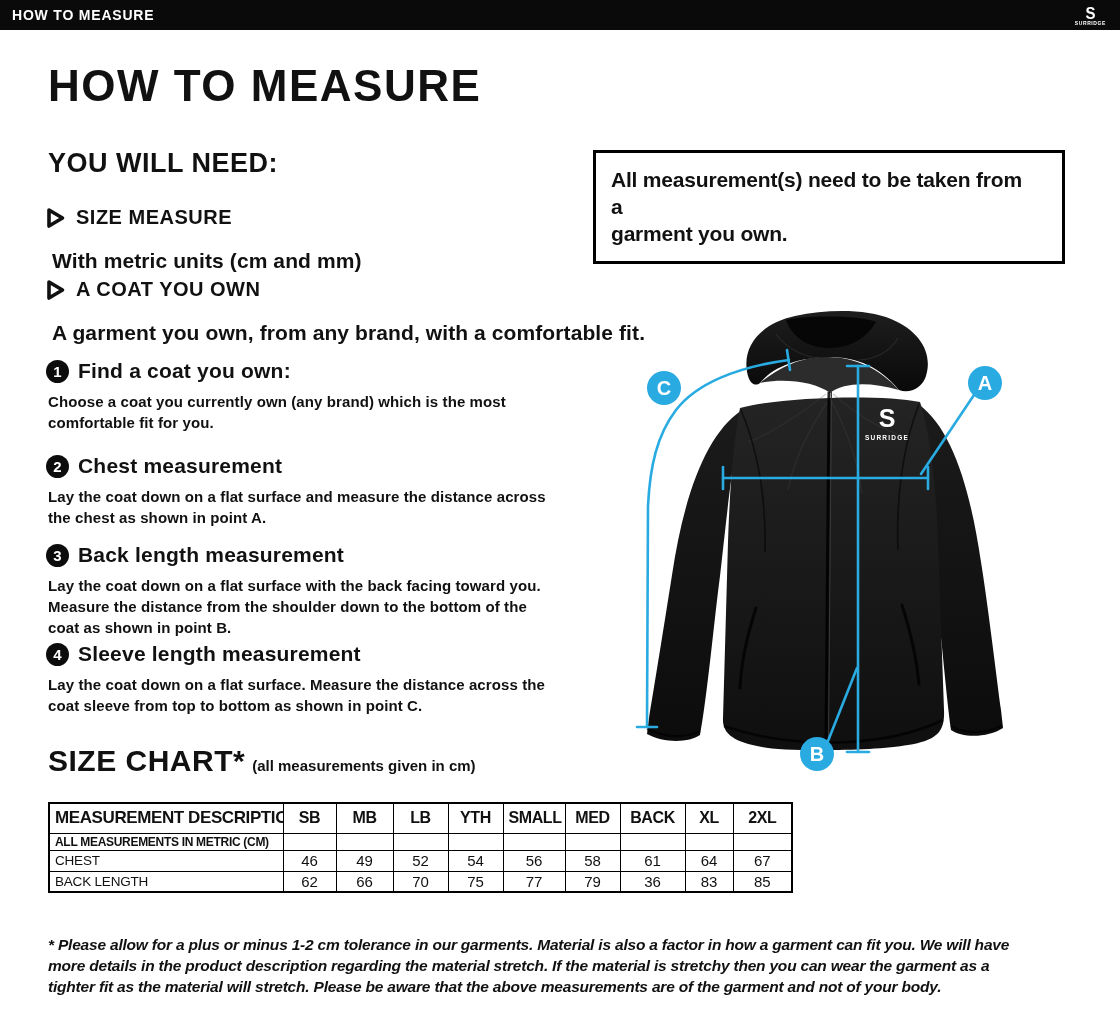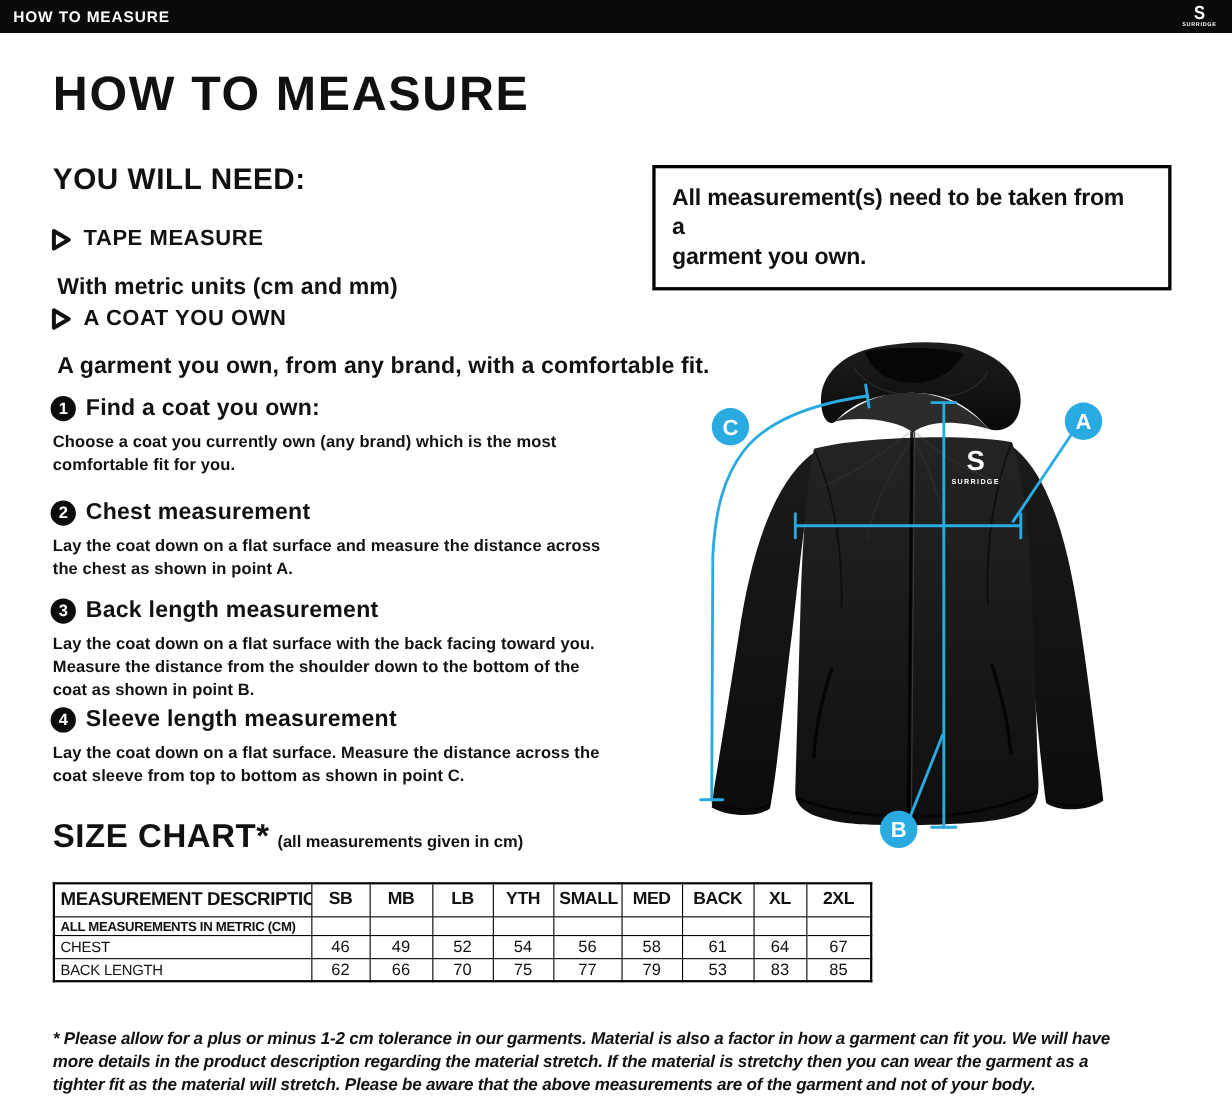--- a/index.html
+++ b/index.html
@@ -67,21 +67,21 @@
 </div>
 
 <div class="h1">HOW TO MEASURE</div>
 <div class="ywn">YOU WILL NEED:</div>
 
 <div class="need" style="top:206px;">
   <div class="need-head">
     <svg class="tri" width="20" height="22" viewBox="0 0 20 22">
       <path d="M3 3 L16.5 11 L3 19 Z" fill="none" stroke="#111" stroke-width="3.6" stroke-linejoin="round"></path>
     </svg>
-    <span>TAPE MEASURE</span>
+    <span>SIZE MEASURE</span>
   </div>
   <div class="need-desc">With metric units (cm and mm)</div>
 </div>
 
 <div class="need" style="top:278px;">
   <div class="need-head">
     <svg class="tri" width="20" height="22" viewBox="0 0 20 22">
       <path d="M3 3 L16.5 11 L3 19 Z" fill="none" stroke="#111" stroke-width="3.6" stroke-linejoin="round"></path>
     </svg>
     <span>A COAT YOU OWN</span>
@@ -269,21 +269,21 @@
     <td>67</td>
   </tr>
   <tr class="drow">
     <td>BACK LENGTH</td>
     <td>62</td>
     <td>66</td>
     <td>70</td>
     <td>75</td>
     <td>77</td>
     <td>79</td>
-    <td>53</td>
+    <td>36</td>
     <td>83</td>
     <td>85</td>
   </tr>
 </tbody>
   </table>
 
 <div class="footnote">* Please allow for a plus or minus 1-2 cm tolerance in our garments. Material is also a factor in how a garment can fit you. We will have
 more details in the product description regarding the material stretch.  If the material is stretchy then you can wear the garment as a
 tighter fit as the material will stretch.  Please be aware that the above measurements are of the garment and not of your body.</div>
 

